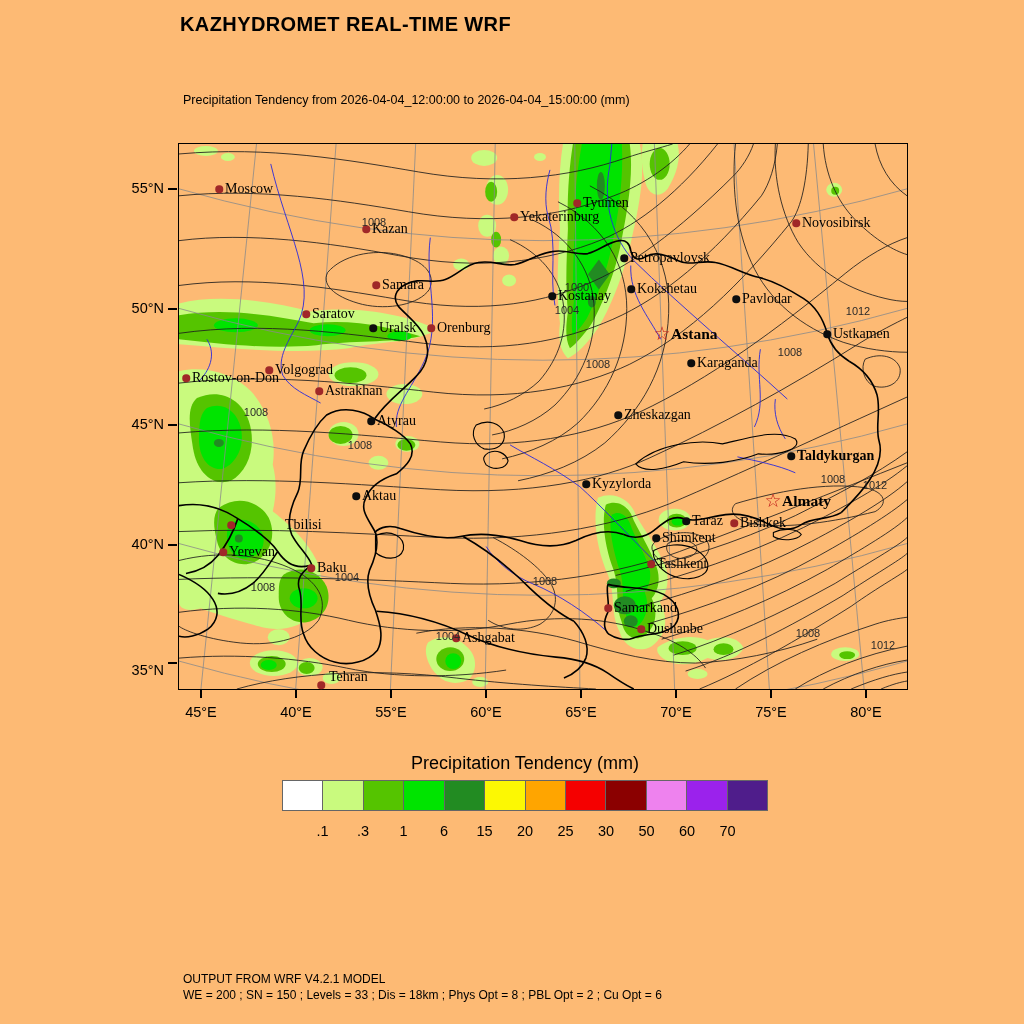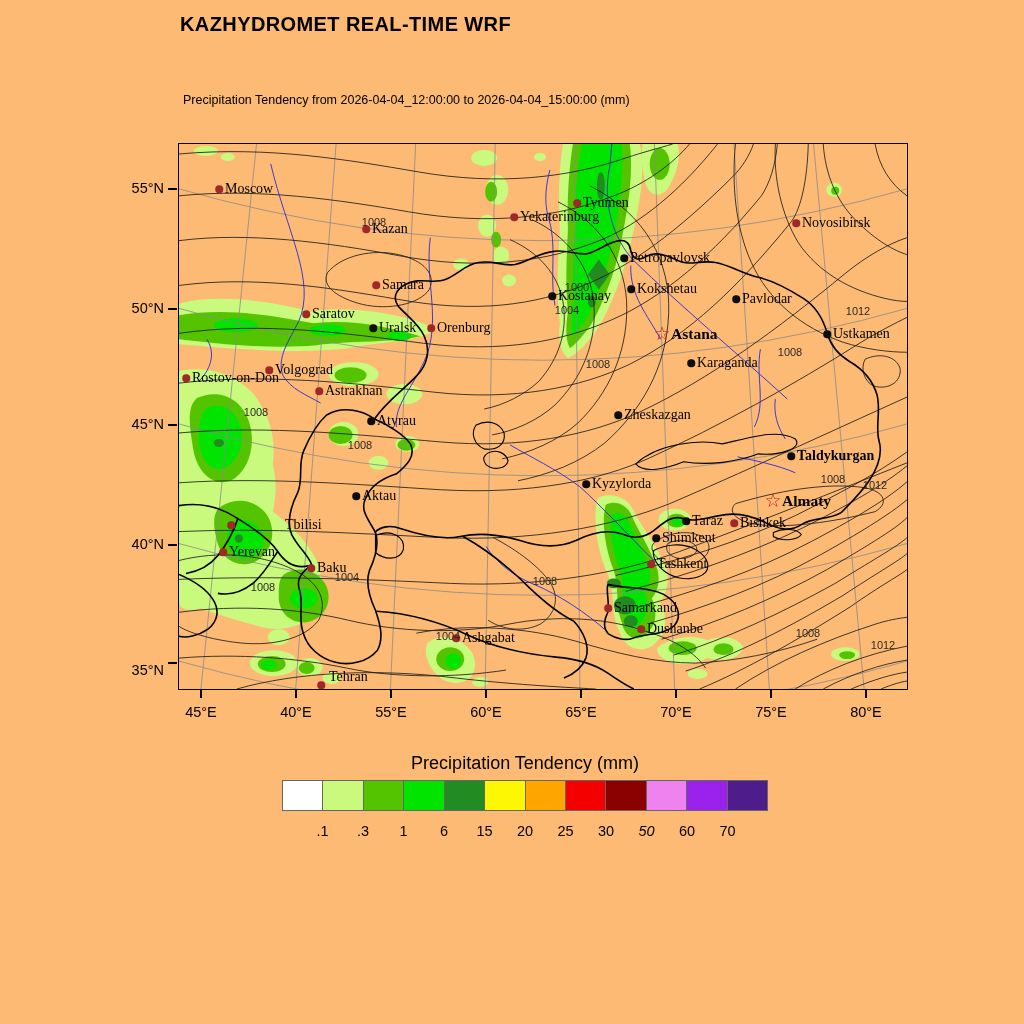--- a/index.html
+++ b/index.html
@@ -364,21 +364,23 @@
       </div>
     <div id="cbar-labels">
         <span class="cbar-lab" style="left: 40.5px;">.1</span>
         <span class="cbar-lab" style="left: 81px;">.3</span>
         <span class="cbar-lab" style="left: 121.5px;">1</span>
         <span class="cbar-lab" style="left: 162px;">6</span>
         <span class="cbar-lab" style="left: 202.5px;">15</span>
         <span class="cbar-lab" style="left: 243px;">20</span>
         <span class="cbar-lab" style="left: 283.5px;">25</span>
         <span class="cbar-lab" style="left: 324px;">30</span>
-        <span class="cbar-lab" style="left: 364.5px; font-style: italic;">50</span>
+        <span class="cbar-lab" style="left: 364.5px;">50</span>
         <span class="cbar-lab" style="left: 405px;">60</span>
         <span class="cbar-lab" style="left: 445.5px;">70</span>
       </div>
   </div>
 
   <div class="footer">
+    <div>OUTPUT FROM WRF V4.2.1 MODEL</div>
+    <div>WE = 200 ; SN = 150 ; Levels = 33 ; Dis = 18km ; Phys Opt = 8 ; PBL Opt = 2 ; Cu Opt = 6</div>
   </div>
 </div>
 
 </body></html>

